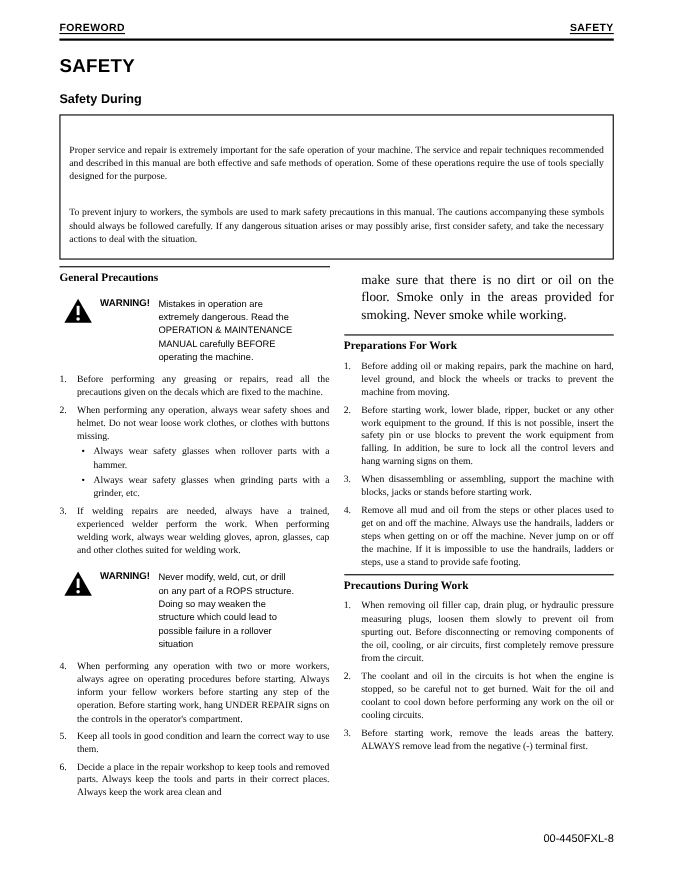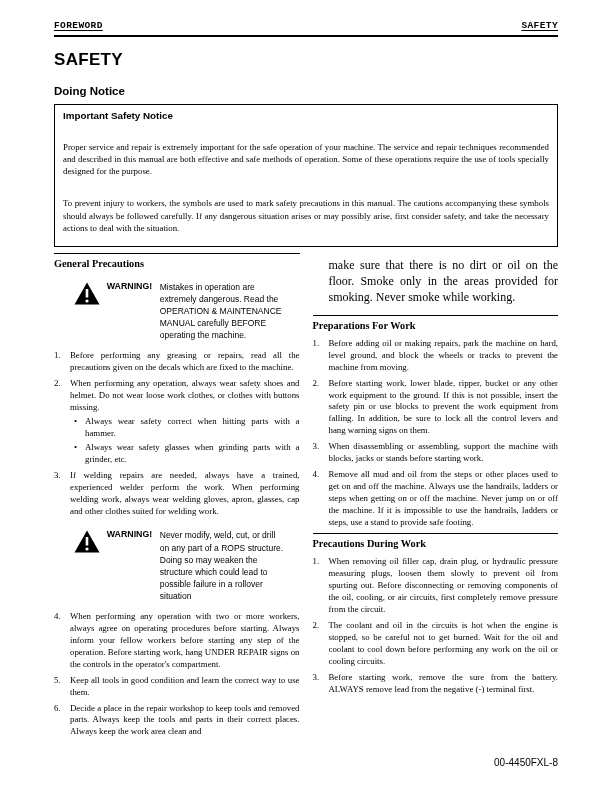--- a/index.html
+++ b/index.html
@@ -6,21 +6,21 @@
   .page {
     width: 612px; height: 792px; box-sizing: border-box;
     background: #ffffff; color: #000;
     position: relative; overflow: hidden;
     padding: 20px 54px 0;
     font-family: "Liberation Serif", serif;
   }
   
   .running-header {
     display: flex; justify-content: space-between; align-items: baseline;
-    font-family: Liberation Mono, monospace;
+    font-family: Liberation Sans, sans-serif;
     font-size: 9.5px; font-weight: bold; letter-spacing: .4px;
   }
   .running-header .rh { text-decoration: underline; text-underline-offset: 2px; }
   .header-rule { height: 0; border-top: 2.4px solid #000; margin-top: 4px; }
 
   .title {
     font-family: "Liberation Sans", sans-serif;
     font-size: 17px; font-weight: bold; margin: 13px 0 0; letter-spacing: .3px;
   }
   .subtitle {
@@ -42,21 +42,20 @@
     font-family: Liberation Serif, serif;
     font-size: 10.3px; font-weight: bold;
     border-top: 1px solid #000; padding-top: 4px; margin: 0 0 7px;
   }
   .sec.mt { margin-top: 0; }
 
   .warning {
     display: flex; align-items: flex-start;
     font-family: "Liberation Sans", sans-serif;
     margin: 12px 0 9px 4px;
-    justify-content: center;
   }
   .tri { flex: 0 0 33px; padding-top: 1px; }
   .wlabel { flex: 0 0 53px; font-size: 8.8px; font-weight: bold; line-height: 1.35; }
   .wtext { flex: 0 0 124px; font-size: 8.5px; line-height: 1.42; }
 
   .li { display: flex; font-size: 8.8px; line-height: 1.36; margin: 0 0 4px; }
   .num { flex: 0 0 16px; }
   .litext { flex: 1 1 auto; min-width: 0; text-align: justify; }
   .brow { display: flex; margin-top: 2px; padding-left: 4px; }
   .bmark { flex: 0 0 11px; }
@@ -75,24 +74,23 @@
 
 <div class="page">
 
   <div class="running-header">
     <span class="rh">FOREWORD</span>
     <span class="rh">SAFETY</span>
   </div>
   <div class="header-rule"></div>
 
   <h1 class="title">SAFETY</h1>
-  <h2 class="subtitle">Doing Notice</h2>
+  <h2 class="subtitle">Safety During</h2>
 
   <section class="notice-box">
-    <div class="notice-title">Important Safety Notice</div>
     <p class="notice-p">Proper service and repair is extremely important for the safe operation of your machine. The service and repair techniques recommended and described in this manual are both effective and safe methods of operation. Some of these operations require the use of tools specially designed for the purpose.</p>
     <p class="notice-p">To prevent injury to workers, the symbols are used to mark safety precautions in this manual. The cautions accompanying these symbols should always be followed carefully. If any dangerous situation arises or may possibly arise, first consider safety, and take the necessary actions to deal with the situation.</p>
   </section>
 
   <div class="columns">
 
     <div class="col">
       <h3 class="sec">General Precautions</h3>
 
       <div class="warning">
@@ -111,21 +109,21 @@
         <span class="num">1.</span>
         <span class="litext">Before performing any greasing or repairs, read all the precautions given on the decals which are fixed to the machine.</span>
       </div>
 
       <div class="li">
         <span class="num">2.</span>
         <div class="litext">
           <div>When performing any operation, always wear safety shoes and helmet. Do not wear loose work clothes, or clothes with buttons missing.</div>
           <div class="brow">
             <span class="bmark">•</span>
-            <span class="btext">Always wear safety correct when hitting parts with a hammer.</span>
+            <span class="btext">Always wear safety glasses when rollover parts with a hammer.</span>
           </div>
           <div class="brow">
             <span class="bmark">•</span>
             <span class="btext">Always wear safety glasses when grinding parts with a grinder, etc.</span>
           </div>
         </div>
       </div>
 
       <div class="li">
         <span class="num">3.</span>
@@ -185,21 +183,21 @@
       <div class="li">
         <span class="num">1.</span>
         <span class="litext">When removing oil filler cap, drain plug, or hydraulic pressure measuring plugs, loosen them slowly to prevent oil from spurting out. Before disconnecting or removing components of the oil, cooling, or air circuits, first completely remove pressure from the circuit.</span>
       </div>
       <div class="li">
         <span class="num">2.</span>
         <span class="litext">The coolant and oil in the circuits is hot when the engine is stopped, so be careful not to get burned. Wait for the oil and coolant to cool down before performing any work on the oil or cooling circuits.</span>
       </div>
       <div class="li">
         <span class="num">3.</span>
-        <span class="litext">Before starting work, remove the sure from the battery. ALWAYS remove lead from the negative (-) terminal first.</span>
+        <span class="litext">Before starting work, remove the leads areas the battery. ALWAYS remove lead from the negative (-) terminal first.</span>
       </div>
     </div>
   </div>
 
   <div class="page-footer">
     <span>00-4</span>
     <span>450FXL-8</span>
   </div>
 
 </div>

